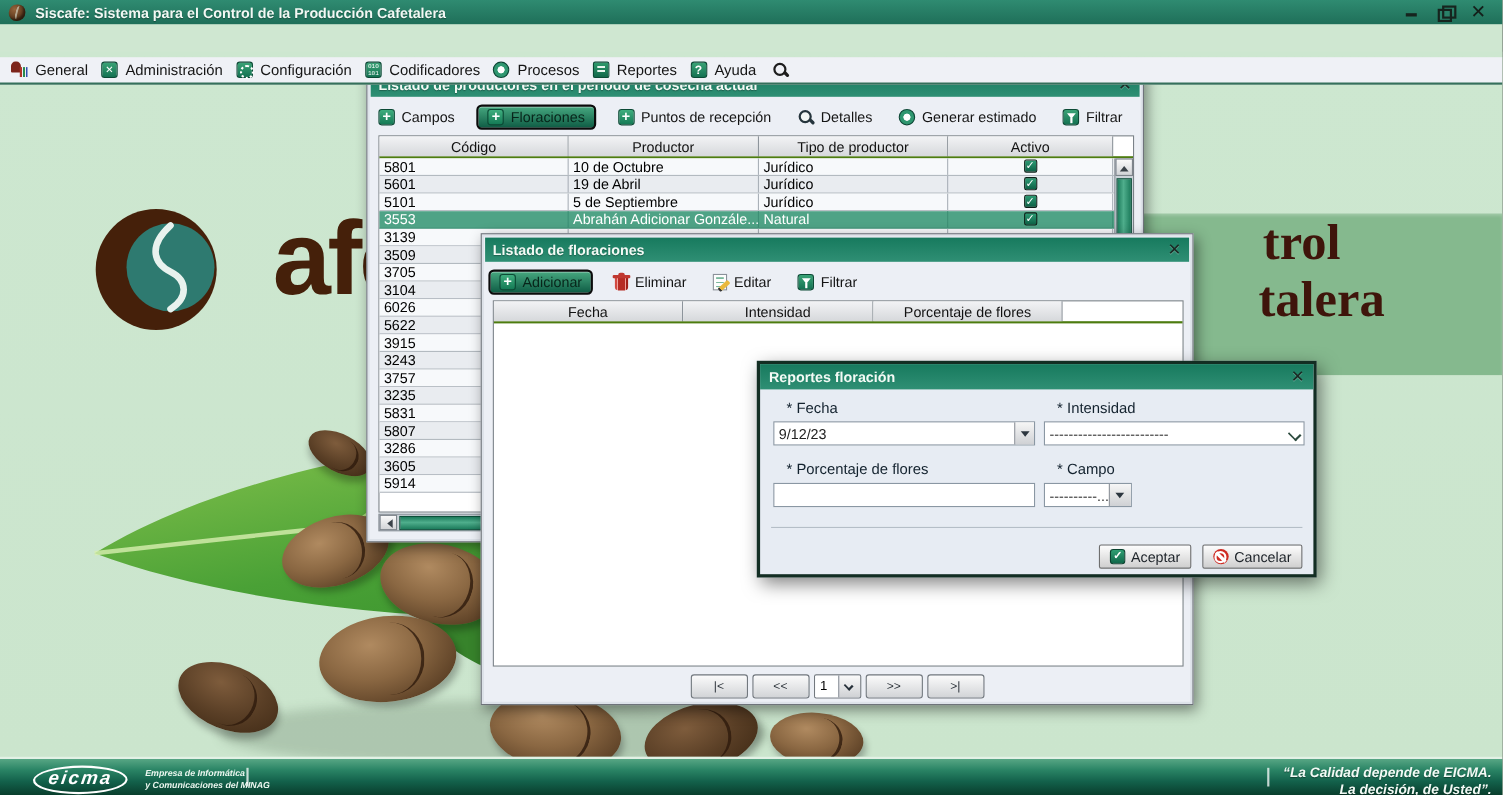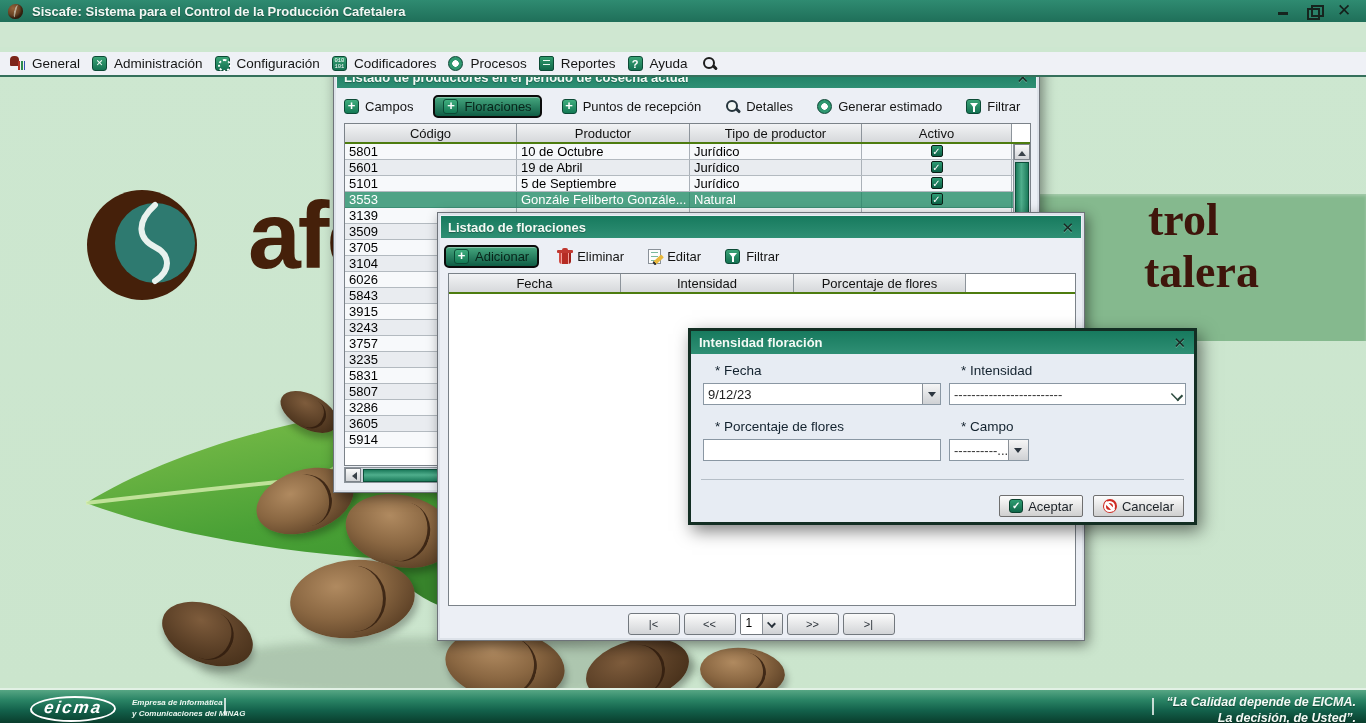--- a/index.html
+++ b/index.html
@@ -312,21 +312,21 @@
           <div class="trow">
             <div class="td c0">5101</div>
             <div class="td c1">5 de Septiembre</div>
             <div class="td c2">Jurídico</div>
             <div class="td c3 ctr">
               <span class="chk"></span>
             </div>
           </div>
           <div class="trow selected">
             <div class="td c0">3553</div>
-            <div class="td c1">Gonzále Feliberto Gonzále...</div>
+            <div class="td c1">Abrahán Adicionar Gonzále...</div>
             <div class="td c2">Natural</div>
             <div class="td c3 ctr">
               <span class="chk"></span>
             </div>
           </div>
           <div class="trow">
             <div class="td c0">3139</div>
             <div class="td c1"></div>
             <div class="td c2"></div>
             <div class="td c3 ctr"></div>
@@ -349,21 +349,21 @@
             <div class="td c2"></div>
             <div class="td c3 ctr"></div>
           </div>
           <div class="trow">
             <div class="td c0">6026</div>
             <div class="td c1"></div>
             <div class="td c2"></div>
             <div class="td c3 ctr"></div>
           </div>
           <div class="trow">
-            <div class="td c0">5843</div>
+            <div class="td c0">5622</div>
             <div class="td c1"></div>
             <div class="td c2"></div>
             <div class="td c3 ctr"></div>
           </div>
           <div class="trow">
             <div class="td c0">3915</div>
             <div class="td c1"></div>
             <div class="td c2"></div>
             <div class="td c3 ctr"></div>
           </div>
@@ -470,21 +470,21 @@
             <i class="chev"></i>
           </span>
       </div>
       <div class="pg-btn">&gt;&gt;</div>
       <div class="pg-btn">&gt;|</div>
     </div>
   </div>
 
   <div class="dialog">
     <div class="dtitle">
-      <span class="txt" style="color:#f3faf5;font-weight:bold;font-size:13px;">Intensidad floración</span>
+      <span class="txt" style="color:#f3faf5;font-weight:bold;font-size:13px;">Reportes floración</span>
       <span class="wclose">✕</span>
     </div>
     <div class="dlabel" style="left:12px;top:32px;">* Fecha</div>
     <div class="dlabel" style="left:258px;top:32px;">* Intensidad</div>
     <div class="dinput" style="left:12px;top:52px;width:238px;">
       <input value="9/12/23" style="">
       <span class="dd-btn"></span>
     </div>
     <div class="dinput" style="left:258px;top:52px;width:237px;">
       <span class="combo-text">-------------------------</span>

